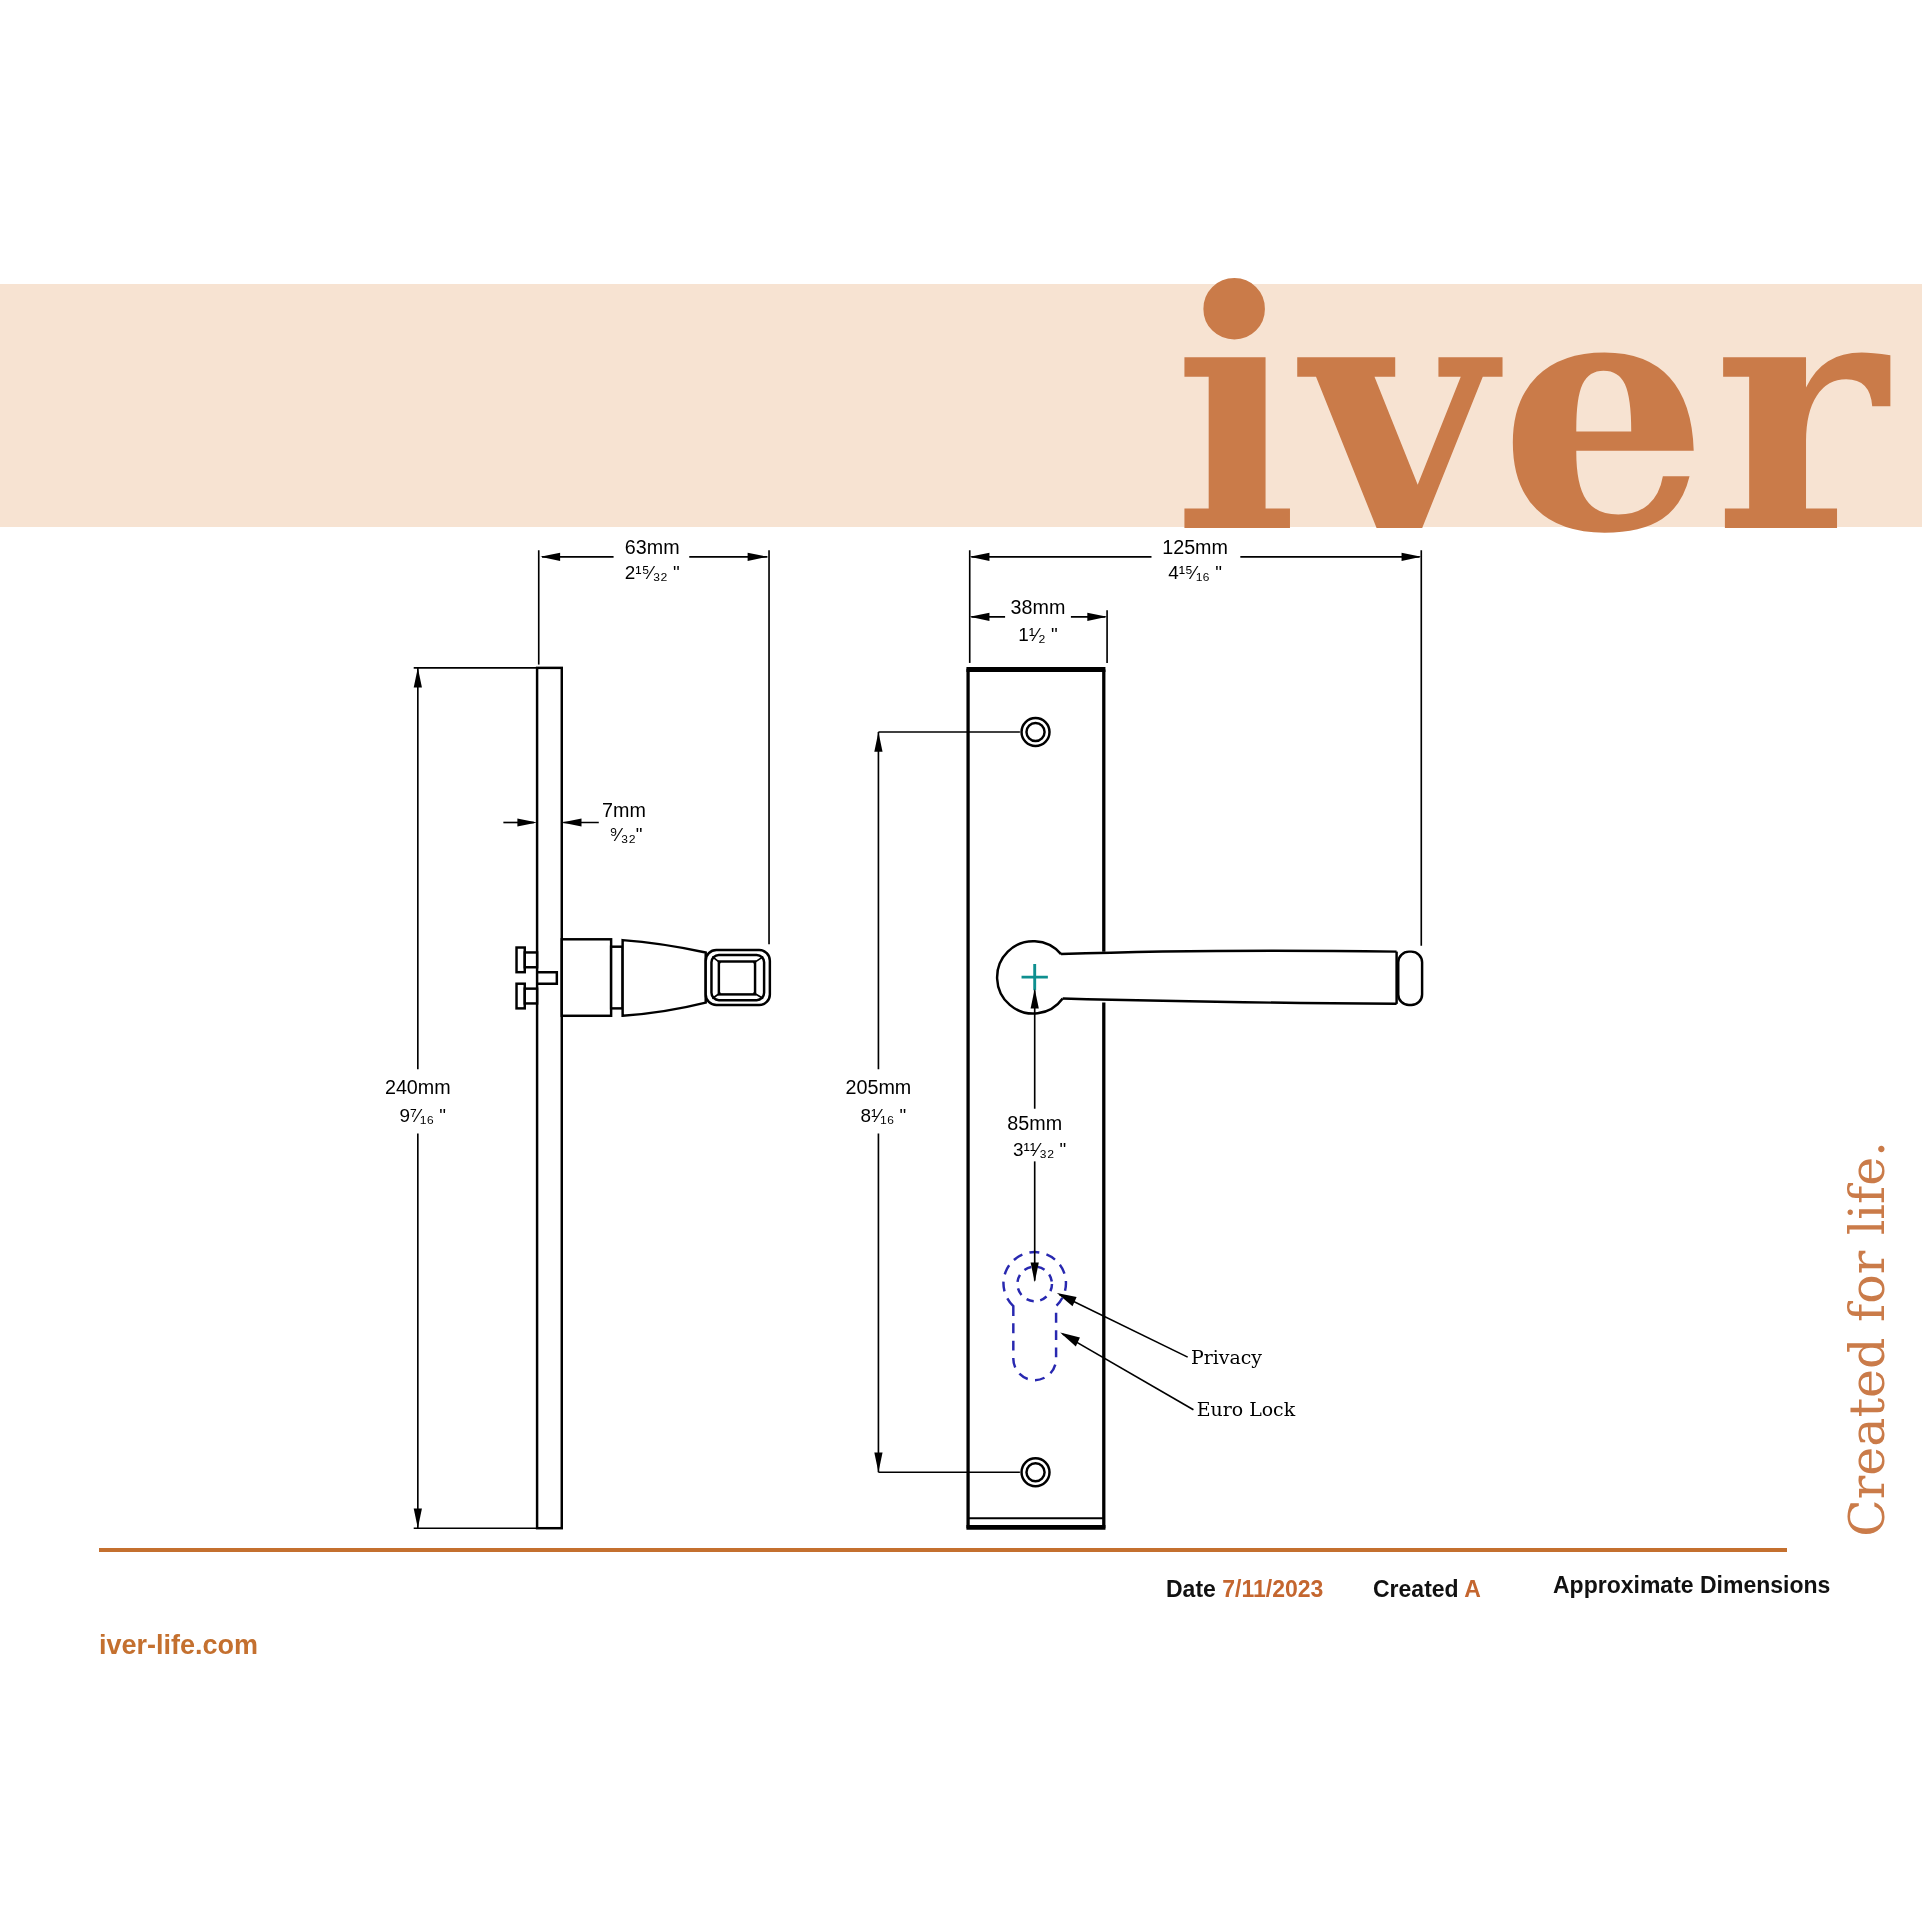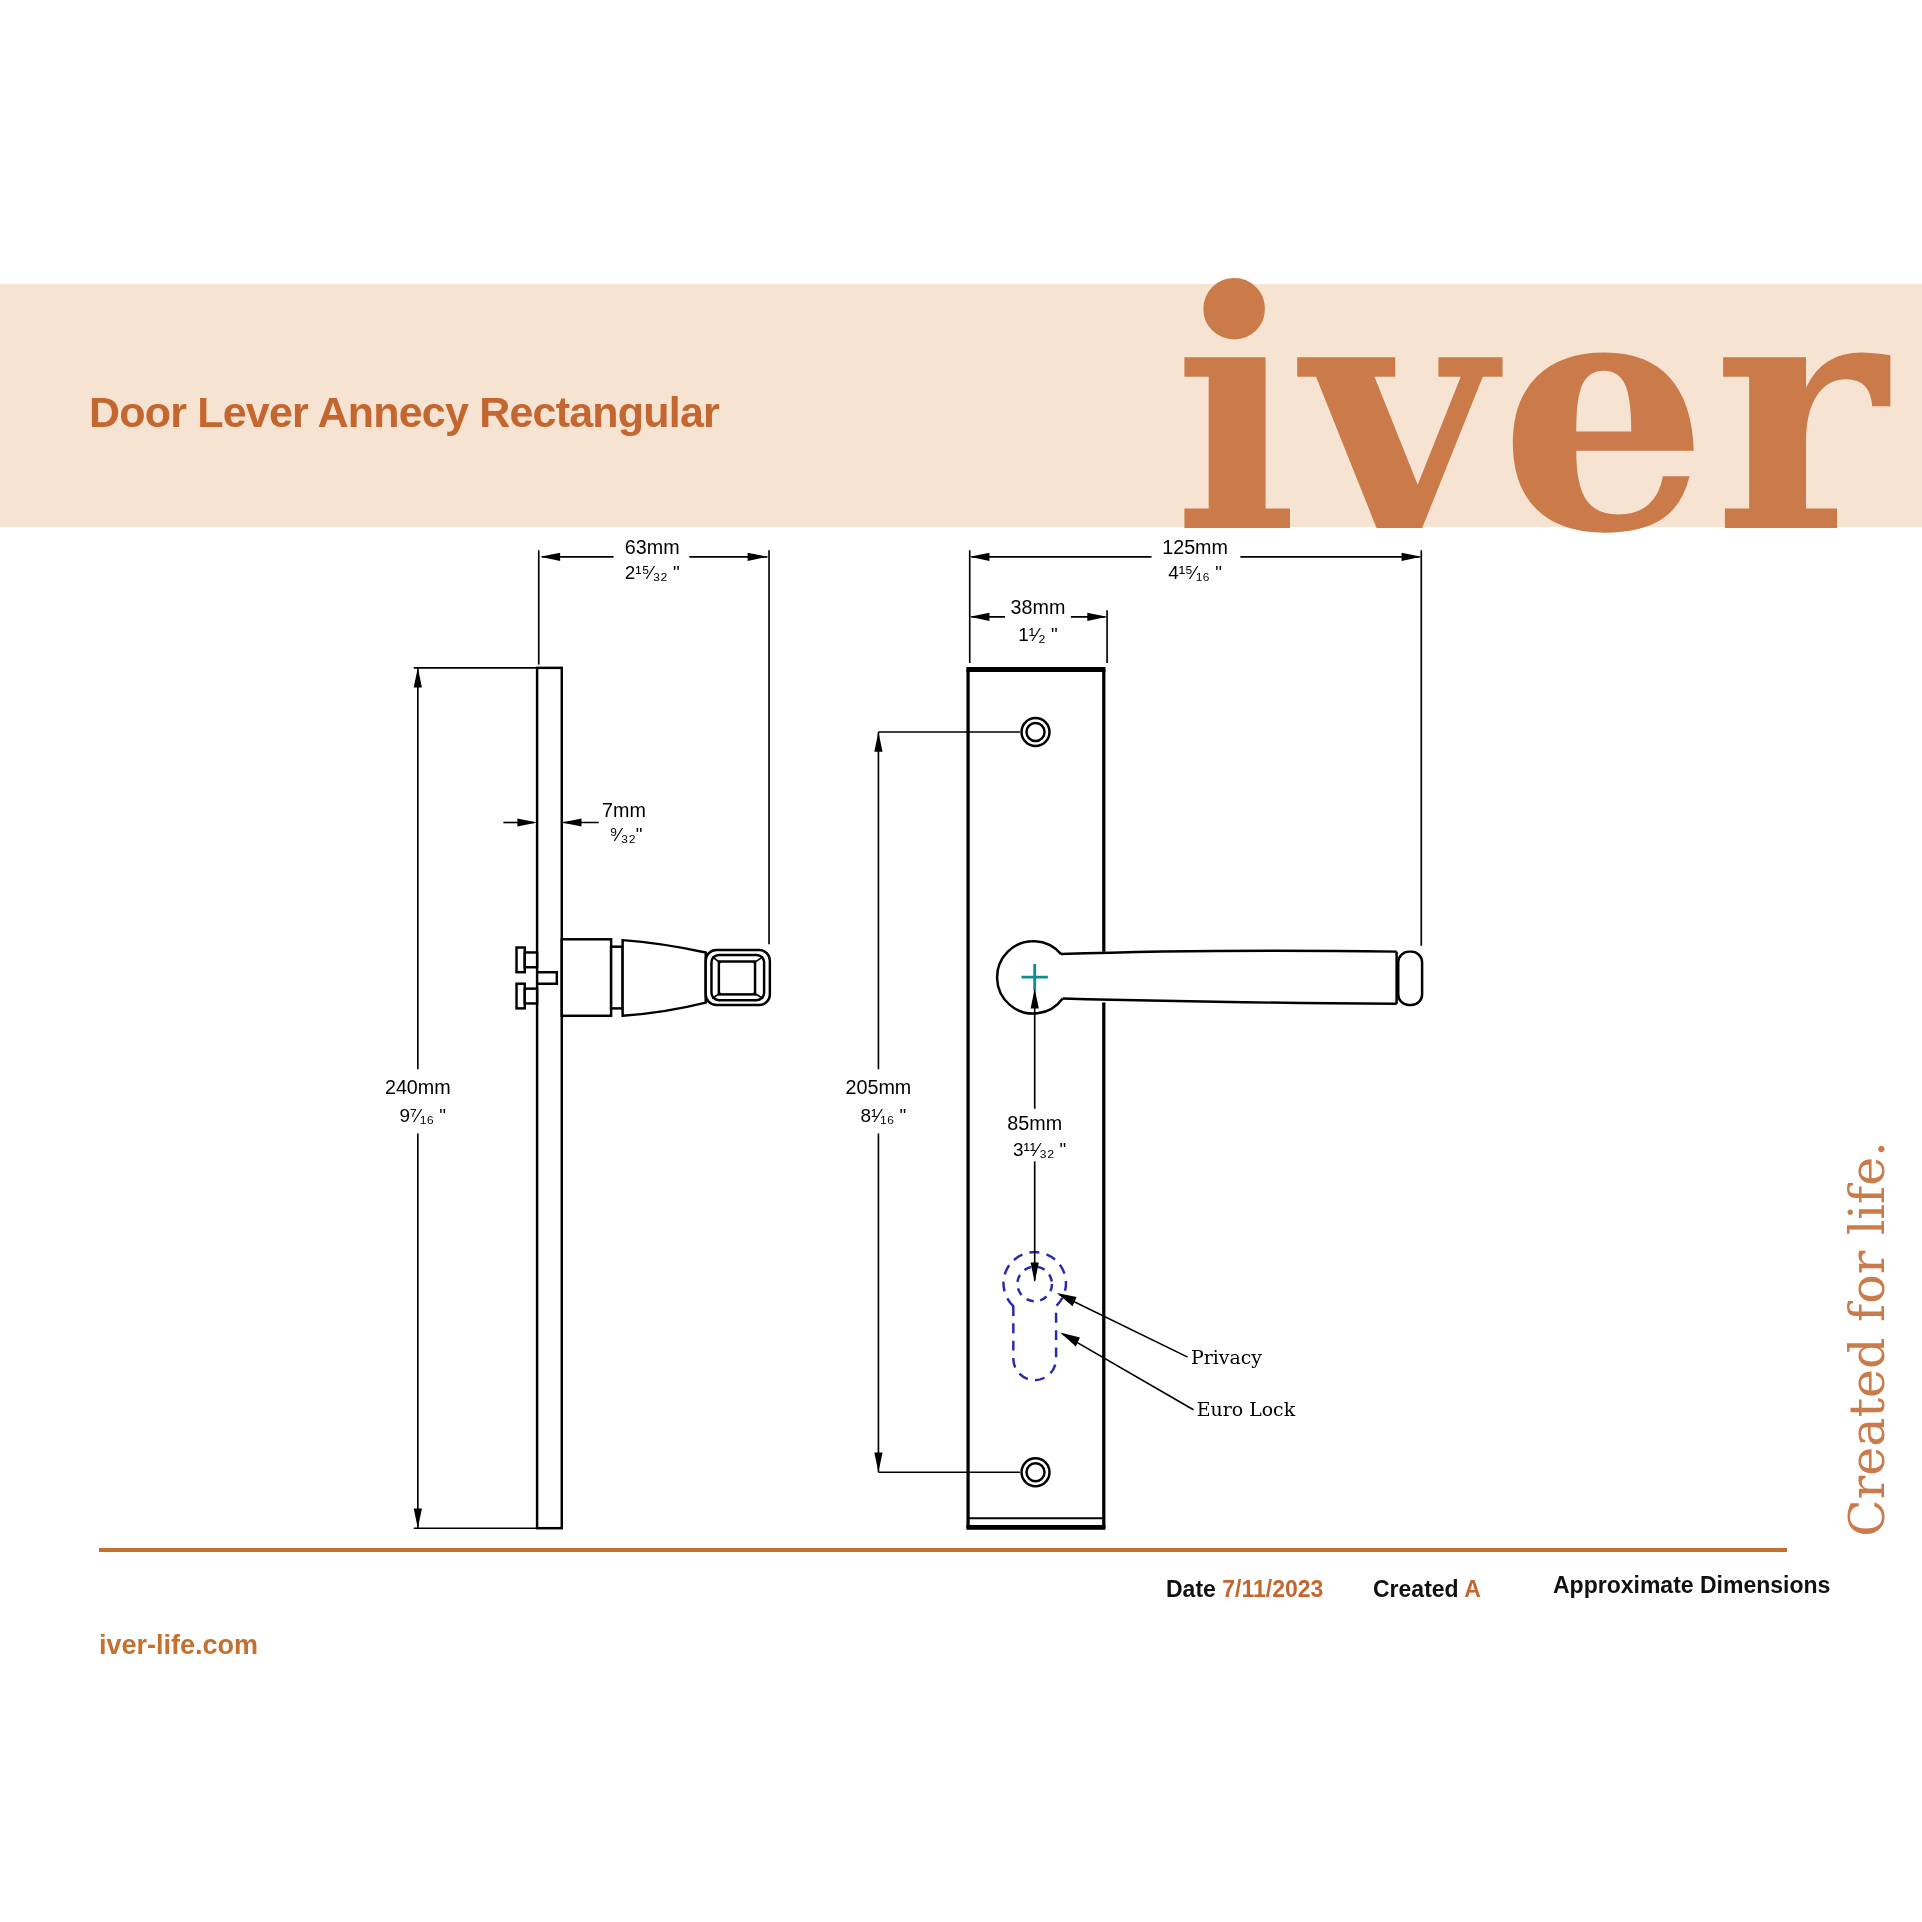--- a/index.html
+++ b/index.html
@@ -30,21 +30,20 @@
            transform:rotate(-90deg);transform-origin:50% 50%;
            font-family:"DejaVu Serif",serif;font-size:49px;color:#ca7b49;
            text-align:center;white-space:nowrap;}
 </style>
 </head>
 <body>
 
 <div id="page">
 
   <div id="band"></div>
-  <div id="title">Door Lever Annecy Rectangular</div>
   <div id="logo">iver</div>
 
   <svg id="drawing" viewBox="0 0 2338 2338" xmlns="http://www.w3.org/2000/svg">
 
     <g>
 
       <rect x="653" y="812" width="30" height="1046" fill="#fff" stroke="#000" stroke-width="3"></rect>
 
       <g fill="#fff" stroke="#000" stroke-width="3">
         <rect x="628" y="1152" width="10" height="30"></rect>

